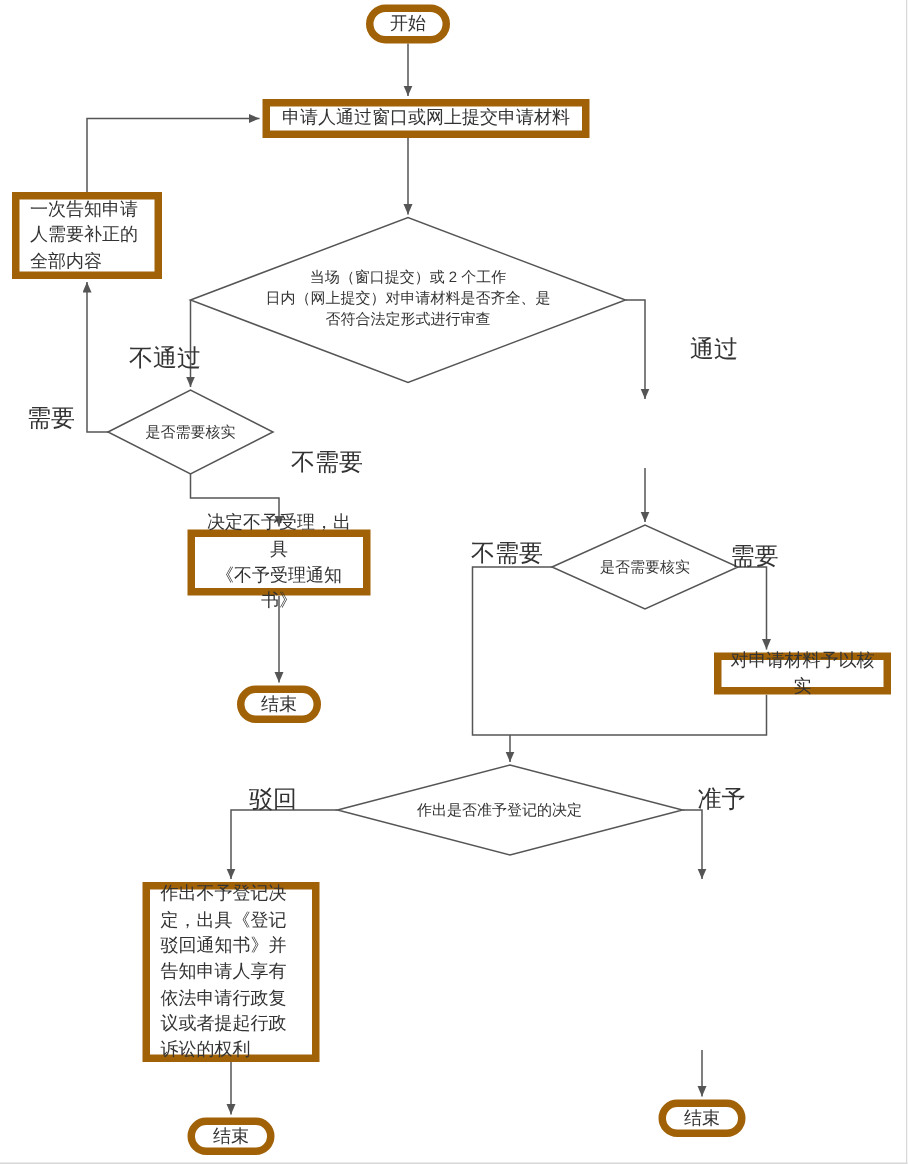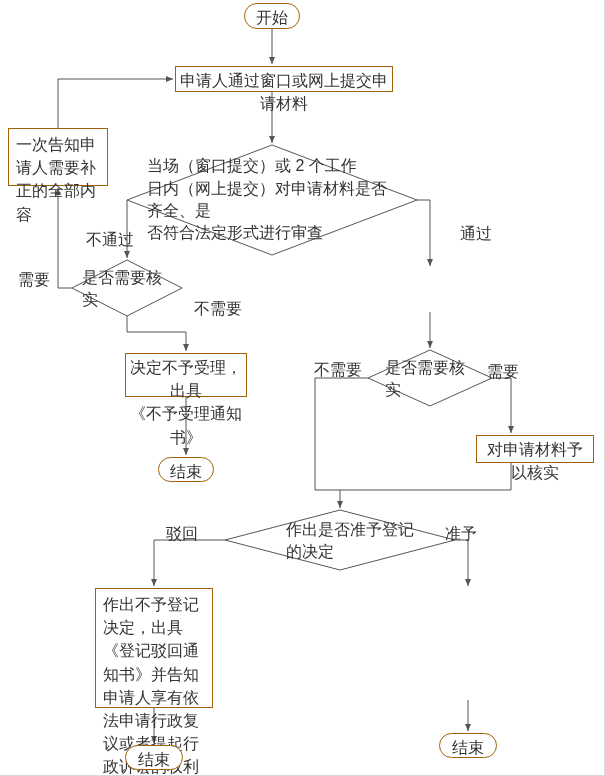--- a/index.html
+++ b/index.html
@@ -13,31 +13,31 @@
     border-right:1px solid #d8d8d8;
     border-bottom:1px solid #d8d8d8;
     box-sizing:border-box;
   }
   svg.layer{position:absolute;left:0;top:0;z-index:0;}
   .edge{fill:none;stroke:#555;stroke-width:1;}
   .shape{fill:#ffffff;stroke:#555;stroke-width:1;}
   .node{
     position:absolute;z-index:1;
     box-sizing:border-box;
-    border:1px solid #a16207;background:#fff;
-    display:flex;justify-content:center;
-    font-size:16px;line-height:1.45;text-align:center;
+    border:5px solid #a16207;background:#fff;
+    display:flex;align-items:center;justify-content:center;
+    font-size:12px;line-height:1.45;text-align:center;
     padding:2px 4px;white-space:pre-line;
   }
   .terminator{border-radius:13px;}
   .left-text{justify-content:flex-start;text-align:left;padding:4px 7px;}
   .diamond-label{
     position:absolute;z-index:1;
     display:flex;align-items:center;justify-content:center;
-    font-size:16px;line-height:1.4;text-align:left;
+    font-size:10px;line-height:1.4;text-align:center;
     white-space:pre-line;pointer-events:none;
   }
   .edge-label{
     position:absolute;z-index:1;
     font-size:16px;line-height:1.2;color:#333;
   }
 </style>
 </head>
 <body>
 
@@ -93,24 +93,24 @@
   <div class="node terminator" style="left:125px;top:745px;width:58px;height:25px;"><span>结束</span></div>
 
 
   <div class="node terminator" style="left:439px;top:733px;width:58px;height:25px;"><span>结束</span></div>
 
   <div class="diamond-label" style="left:147px;top:174px;width:250px;height:52px;">当场（窗口提交）或 2 个工作
 日内（网上提交）对申请材料是否齐全、是
 否符合法定形式进行审查</div>
   <div class="diamond-label" style="left:82px;top:281px;width:90px;height:16px;">是否需要核实</div>
   <div class="diamond-label" style="left:385px;top:371px;width:90px;height:16px;">是否需要核实</div>
-  <div class="diamond-label" style="left:286px;top:533px;width:140px;height:16px;">作出是否准予登记的决定</div>
+  <div class="diamond-label" style="left:263px;top:533px;width:140px;height:16px;">作出是否准予登记的决定</div>
 
   <div class="edge-label" style="left:86px;top:230px;">不通过</div>
   <div class="edge-label" style="left:460px;top:224px;">通过</div>
   <div class="edge-label" style="left:18px;top:270px;">需要</div>
   <div class="edge-label" style="left:194px;top:299px;">不需要</div>
   <div class="edge-label" style="left:314px;top:360px;">不需要</div>
   <div class="edge-label" style="left:487px;top:362px;">需要</div>
   <div class="edge-label" style="left:166px;top:524px;">驳回</div>
-  <div class="edge-label" style="left:445px;top:524px;">准予</div>
+  <div class="edge-label" style="left:465px;top:524px;">准予</div>
 
 </div>
 
 </body></html>

